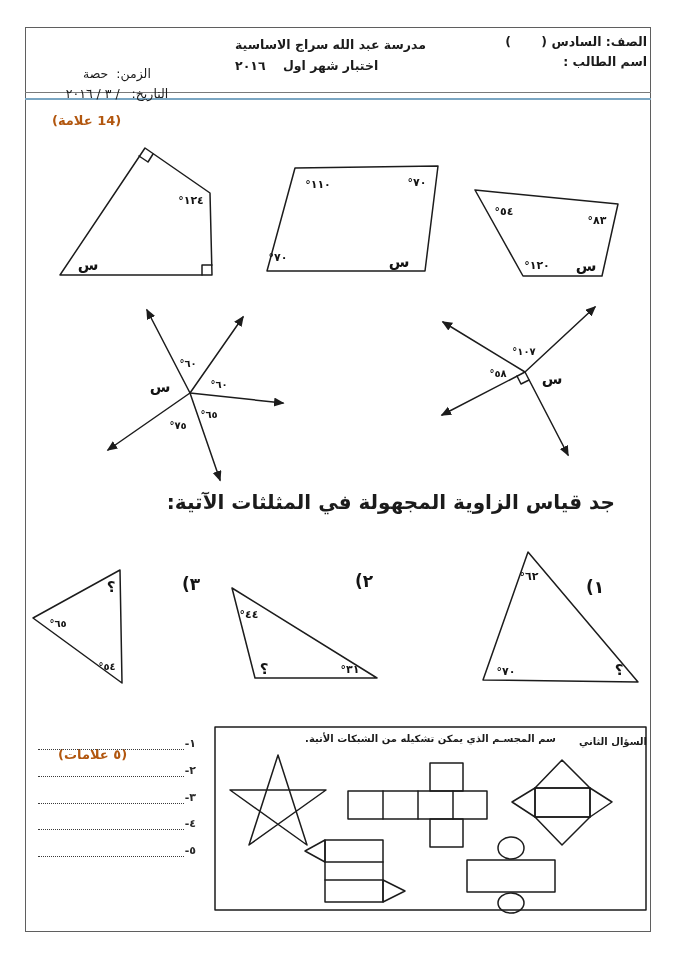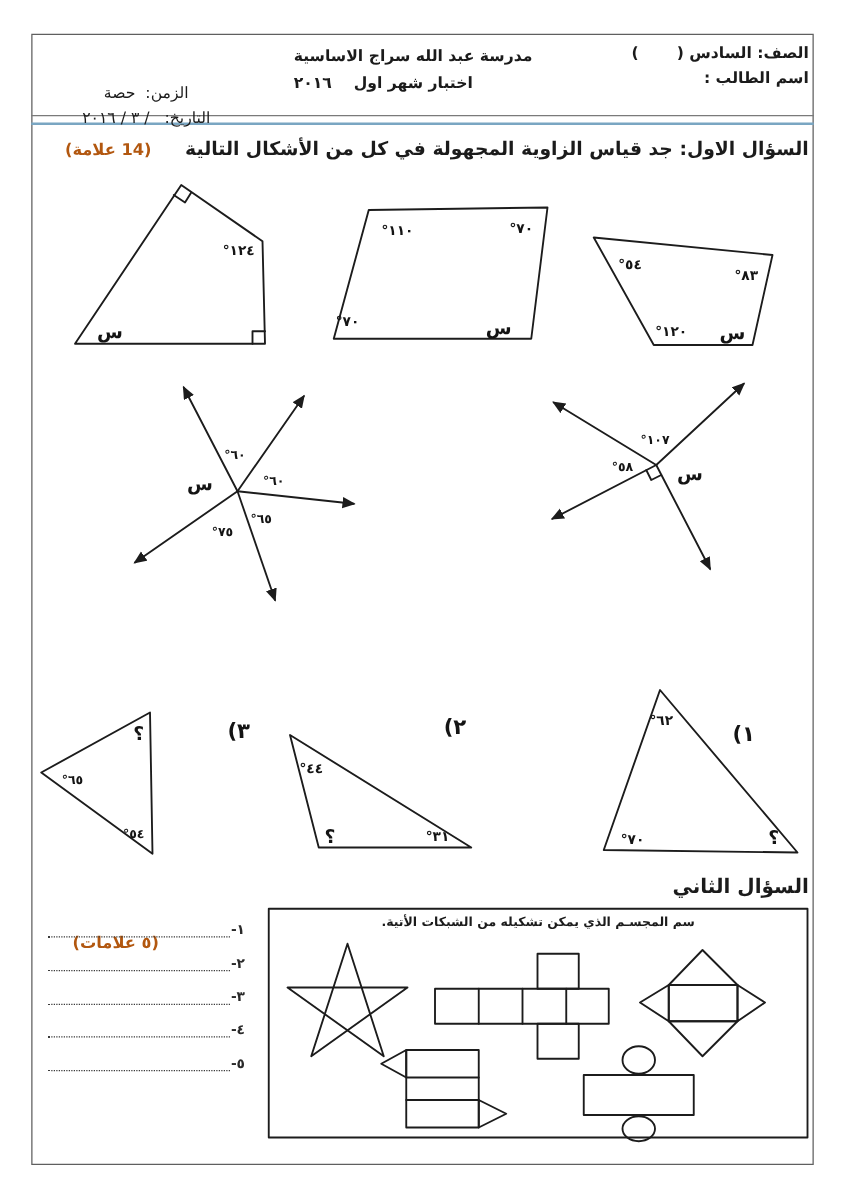--- a/index.html
+++ b/index.html
@@ -7,21 +7,21 @@
   .page{position:absolute;left:0;top:0;width:679px;height:960px;background:#fff;}
   .border-box{position:absolute;left:25px;top:27px;width:624px;height:903px;border:1.3px solid #5f5f5f;}
   .header-divider{position:absolute;left:25px;top:92px;width:626px;border-top:1.2px solid #7a7a7a;}
   .blue-divider{position:absolute;left:25px;top:98px;width:626px;border-top:2.6px solid var(--divider,#7aa6c2);}
   .hdr-right{position:absolute;right:32px;top:32px;direction:rtl;text-align:right;font-size:12.5px;font-weight:bold;line-height:20px;}
   .hdr-center{position:absolute;left:235px;top:34px;width:240px;direction:rtl;text-align:left;font-size:12.5px;font-weight:bold;line-height:21px;}
   .hdr-left{position:absolute;left:52px;top:32px;width:130px;direction:rtl;text-align:center;font-size:12.5px;font-weight:normal;line-height:20px;margin-top:32px;}
   .q1-title{position:absolute;right:32px;top:110px;direction:rtl;font-size:15px;font-weight:bold;}
   .q1-marks{position:absolute;left:52px;top:113px;direction:rtl;font-size:13px;font-weight:bold;color:var(--accent,#b2570f);}
   .mid-title{position:absolute;right:64px;top:490px;direction:rtl;font-size:20px;font-weight:bold;}
-  .q2-title{position:absolute;right:32px;top:699px;direction:rtl;font-size:16px;font-weight:bold;}
+  .q2-title{position:absolute;right:32px;top:736px;direction:rtl;font-size:10px;font-weight:bold;}
   .q2-marks{position:absolute;left:58px;top:703px;direction:rtl;font-size:13px;font-weight:bold;color:var(--accent,#b2570f);margin-top:44px;}
   .nets-title{position:absolute;left:215px;top:733px;width:431px;direction:rtl;text-align:center;font-size:10px;font-weight:bold;}
   .answers{position:absolute;left:38px;top:737px;width:158px;display:flex;flex-direction:column;gap:13.8px;direction:rtl;}
   .ans-row{display:flex;align-items:flex-end;font-size:11px;font-weight:bold;color:#2a2a2a;}
   .ans-num{margin-left:1px;white-space:nowrap;}
   .ans-dots{flex:1;border-bottom:1.6px dotted #3a3a3a;height:10px;}
   #fig{position:absolute;left:0;top:0;}
   #fig polygon,#fig polyline,#fig line,#fig rect,#fig ellipse{fill:none;stroke:#1c1c1c;stroke-width:1.5;stroke-linejoin:round;stroke-linecap:round;}
   #fig text{fill:#141414;stroke:none;font-family:"DejaVu Sans",sans-serif;}
 </style>
@@ -42,21 +42,20 @@
   <div class="hdr-center">
     <div>مدرسة عبد الله سراج الاساسية</div>
     <div>اختبار شهر اول&nbsp;&nbsp;&nbsp;&nbsp;٢٠١٦</div>
   </div>
 
   <div class="hdr-left">
     <div>الزمن:&nbsp;&nbsp;حصة</div>
     <div>التاريخ:&nbsp;&nbsp;&nbsp;/ ٣ / ٢٠١٦</div>
   </div>
 
-  <div class="q1-title">السؤال الاول: جد قياس الزاوية المجهولة في كل من الأشكال التالية</div>
   <div class="q1-marks">(14 علامة)</div>
 
   <svg id="fig" width="679" height="960" viewBox="0 0 679 960">
     <defs>
       <marker id="arr" markerWidth="12" markerHeight="12" refX="6" refY="3" orient="auto" markerUnits="strokeWidth">
         <path d="M0,0 L7,3 L0,6 Z" fill="#1c1c1c"></path>
       </marker>
     </defs>
   <polygon points="145,148 210,193 212,275 60,275"></polygon>
       <polyline points="153,154 148,162 139,156" stroke-width="1.2"></polyline>
@@ -122,20 +121,21 @@
       <rect x="325" y="840" width="58" height="62" stroke-width="1.2"></rect>
       <line x1="325" y1="862" x2="383" y2="862" stroke-width="1.2"></line>
       <line x1="325" y1="880" x2="383" y2="880" stroke-width="1.2"></line>
       <polygon points="325,840 325,862 305,851" stroke-width="1.2"></polygon>
       <polygon points="383,880 383,902 405,891" stroke-width="1.2"></polygon>
       <rect x="467" y="860" width="88" height="32" stroke-width="1.2"></rect>
       <ellipse cx="511" cy="848" rx="13" ry="11" stroke-width="1.2"></ellipse>
       <ellipse cx="511" cy="903" rx="13" ry="10" stroke-width="1.2"></ellipse>
     </svg>
 
+  <div class="mid-title">جد قياس الزاوية المجهولة في المثلثات الآتية:</div>
 
   <div class="q2-title">السؤال الثاني</div>
   <div class="q2-marks">(٥ علامات)</div>
   <div class="nets-title">سم المجسـم الذي يمكن تشكيله من الشبكات الأتية.</div>
 
   <div class="answers">
     <div class="ans-row">
       <span class="ans-num">١-</span>
       <span class="ans-dots"></span>
     </div>

